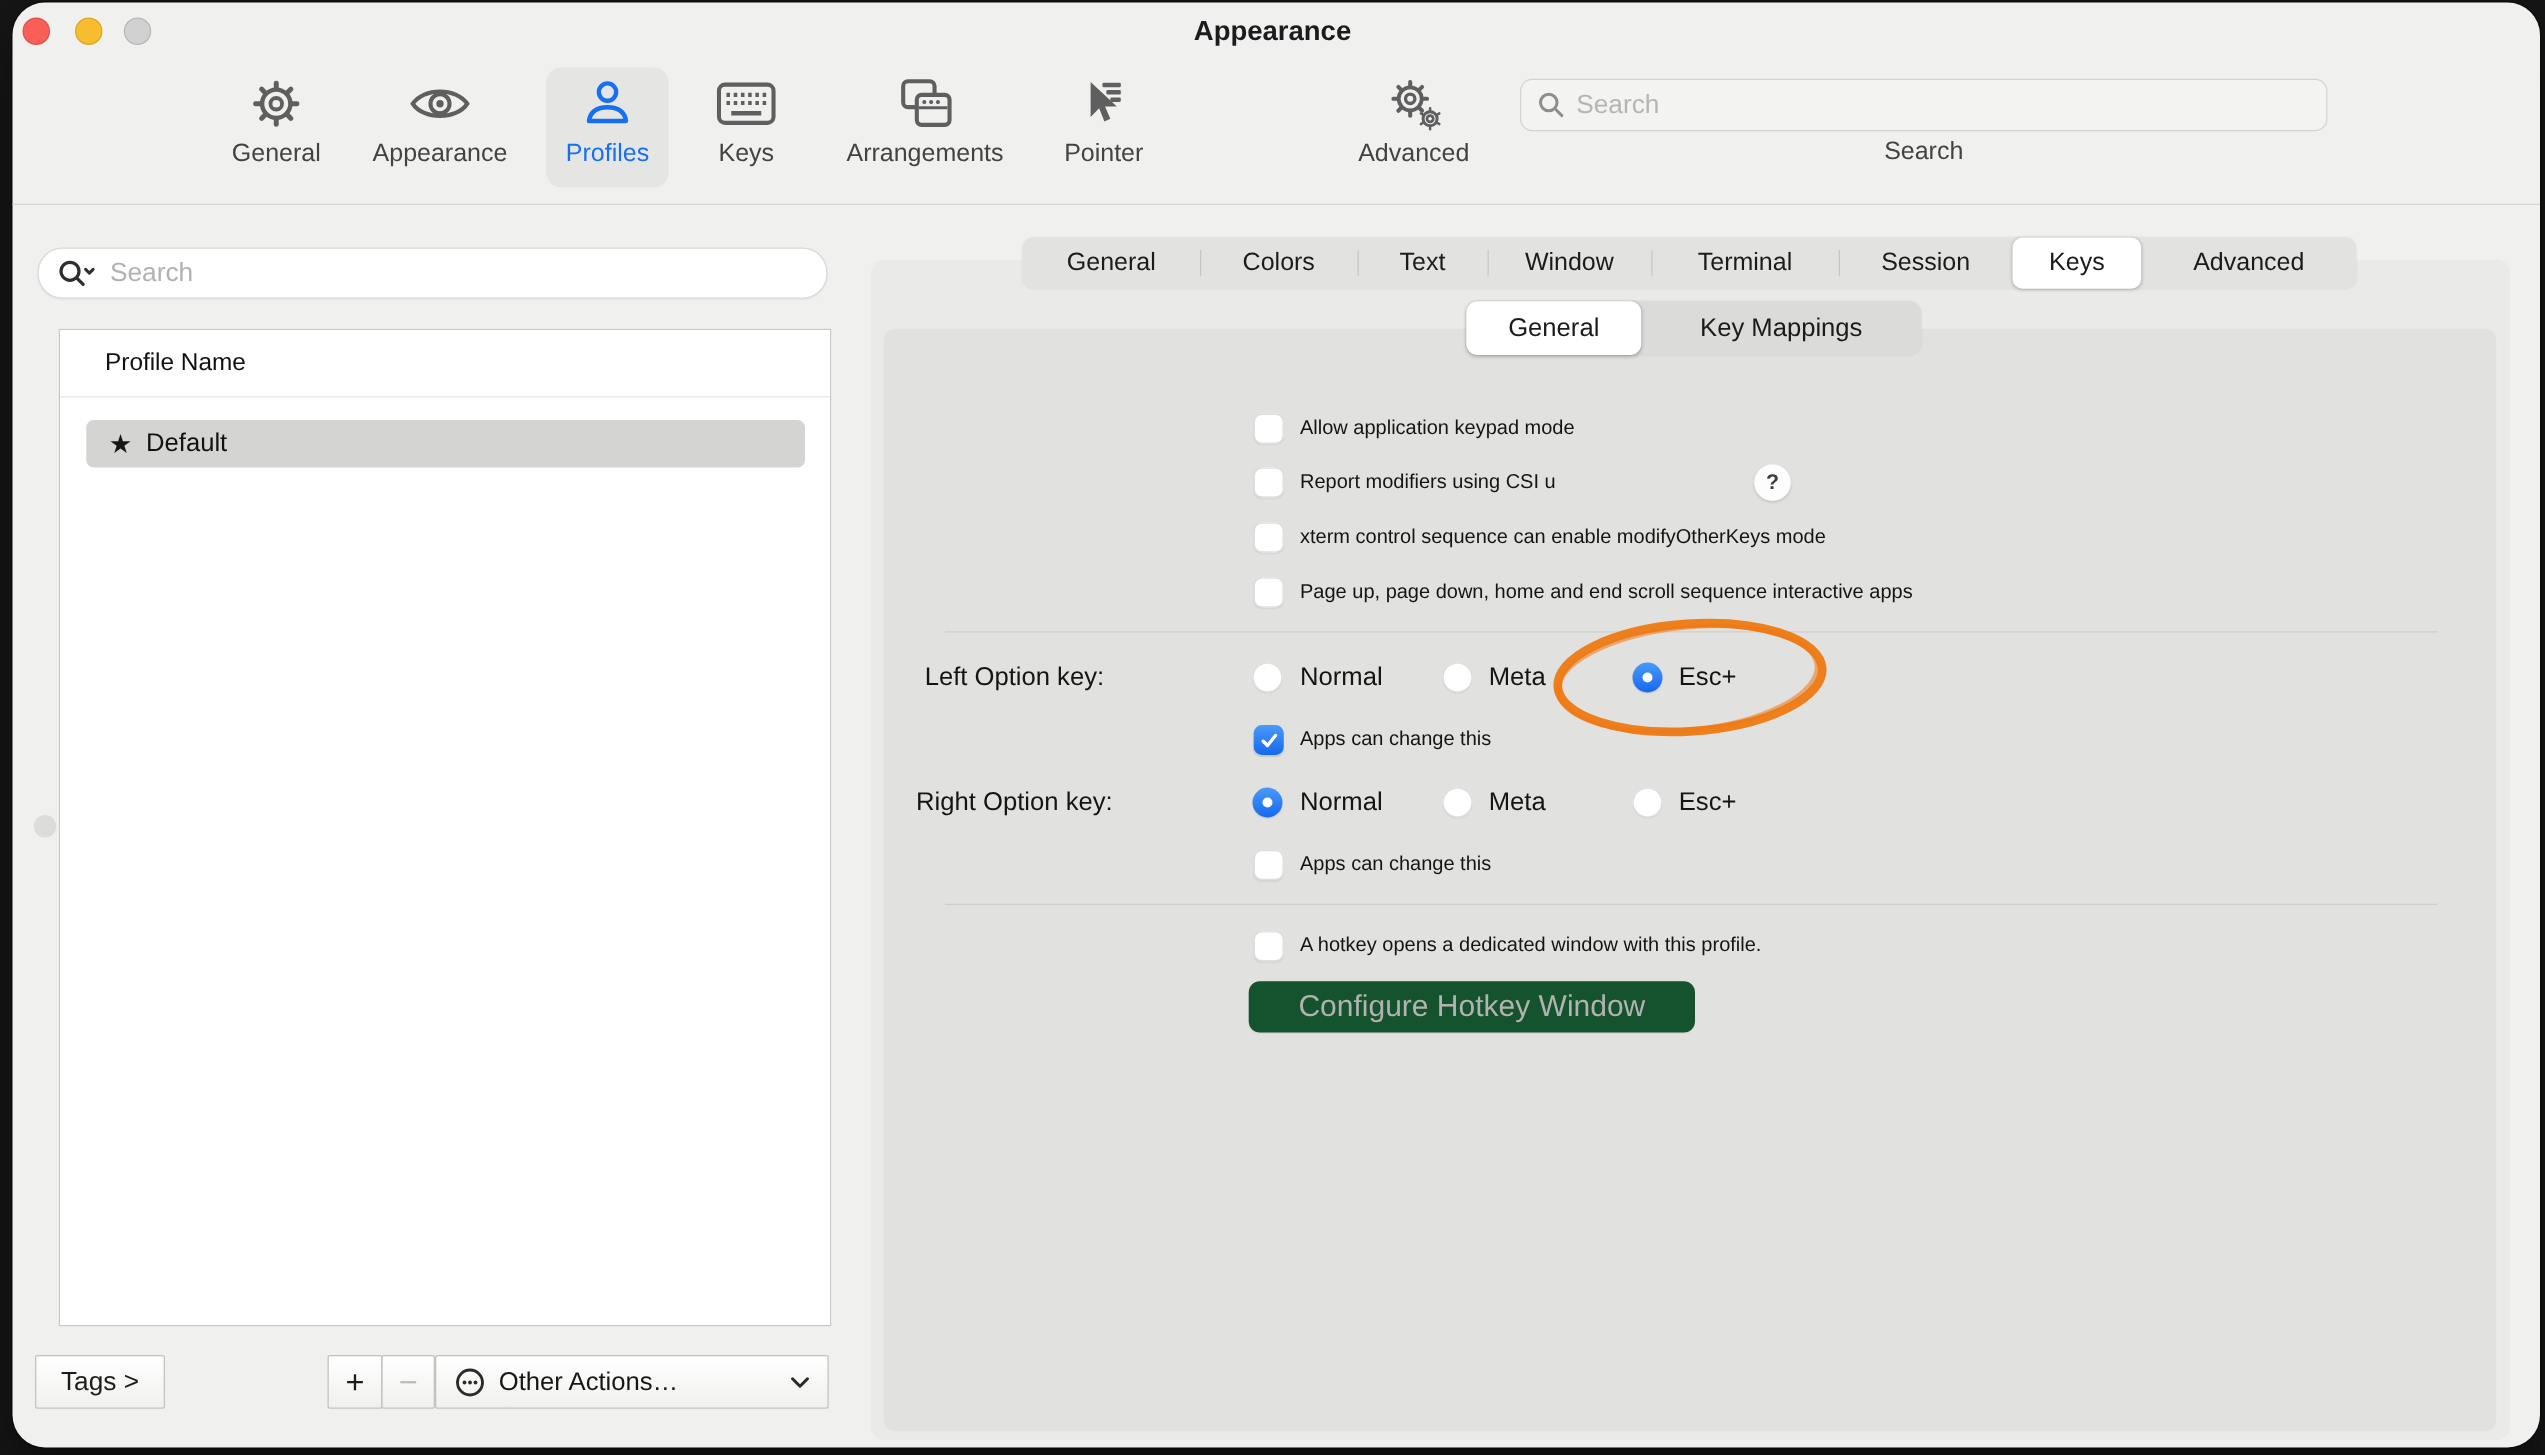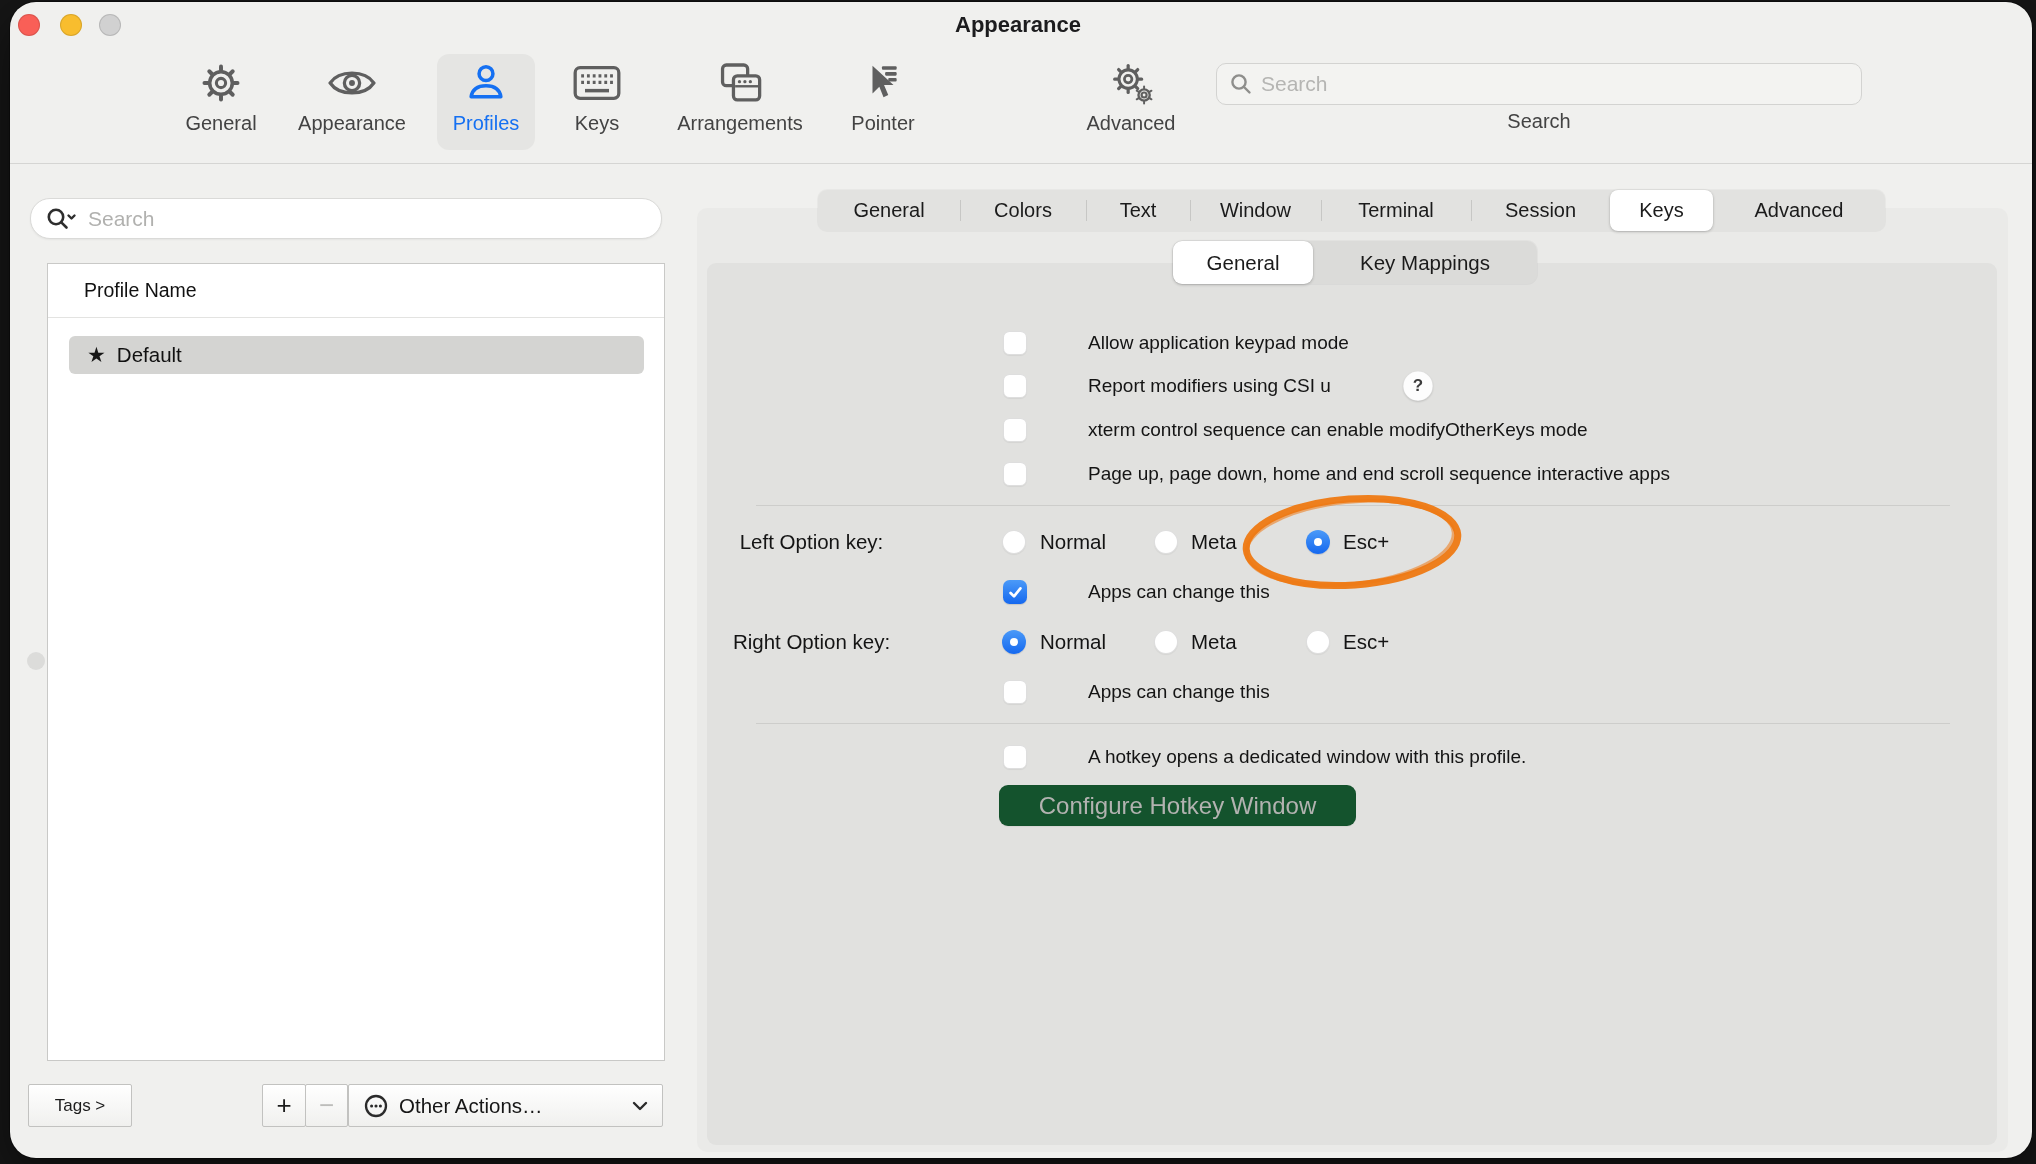--- a/index.html
+++ b/index.html
@@ -55,21 +55,21 @@
   .pl-row.selected { background: #d4d4d2; }
   .pl-star { font-size: 21px; color: #161616; }
   .pl-name { font-size: 20.5px; color: #111; }
   .split-dot { position: absolute; left: 27px; top: 652px; width: 18px; height: 18px;
                border-radius: 50%; background: #dcdcda; }
 
   
   .sq-btn { position: absolute; top: 1084px; height: 43px; border: 1px solid #c2c2c0;
             background: linear-gradient(#ffffff, #f0f0ee);
             display: flex; align-items: center; justify-content: center;
-            font-size: 17px; color: #1c1c1c; border-radius: 2px; }
+            font-size: 21px; color: #1c1c1c; border-radius: 2px; }
   .sq-btn.disabled { color: #bdbdbb; }
   .dropdown { position: absolute; left: 348px; top: 1084px; width: 315px; height: 43px;
               border: 1px solid #c2c2c0; background: linear-gradient(#ffffff, #f0f0ee);
               display: flex; align-items: center; padding: 0 14px; gap: 10px;
               font-size: 20.5px; color: #161616; border-radius: 2px; }
   .dropdown .chev { margin-left: auto; }
 
   
   .panel { position: absolute; left: 697px; top: 208px; width: 1311px; height: 944px;
            background: #eaeae8; border-radius: 10px; }
@@ -86,21 +86,21 @@
   .seg.on { background: #ffffff; border-radius: 8px;
             box-shadow: 0 1px 3px rgba(0,0,0,.22), 0 0 0 0.5px rgba(0,0,0,.04); }
   .subtabbar { position: absolute; left: 1173px; top: 241px; width: 364px; height: 43px;
                background: #dbdbd9; border-radius: 10px; display: flex;
                box-shadow: 0 0 0 1px rgba(0,0,0,.03); }
   .subtabbar .seg { font-size: 20.5px; }
   .subtabbar .seg.on { border-radius: 9px; }
 
   
   .crow { position: absolute; left: 1003px; height: 24px; display: flex; align-items: center; gap: 13px; }
-  .crow .lbl { font-size: 19px; color: #141414; white-space: nowrap; margin-left: 48px; }
+  .crow .lbl { font-size: 16px; color: #141414; white-space: nowrap; }
   .cb { width: 24px; height: 24px; border-radius: 6.5px; background: #ffffff; flex: 0 0 auto;
         box-shadow: inset 0 0 0 1px rgba(0,0,0,.13), 0 1px 1px rgba(0,0,0,.06);
         display: flex; align-items: center; justify-content: center; }
   .cb.checked { background: linear-gradient(#4b9af8, #1568ef); box-shadow: 0 1px 1px rgba(0,0,0,.12); }
   .radio { position: absolute; width: 24px; height: 24px; border-radius: 50%; background: #ffffff;
            box-shadow: inset 0 0 0 1px rgba(0,0,0,.13), 0 1px 1px rgba(0,0,0,.06); }
   .radio.on { background: linear-gradient(#4b9af8, #1568ef); box-shadow: 0 1px 1px rgba(0,0,0,.12); }
   .radio.on::after { content: ""; position: absolute; left: 8px; top: 8px; width: 8px; height: 8px;
                      border-radius: 50%; background: #fff; }
   .rlabel { position: absolute; top: 0; height: 24px; line-height: 24px;

